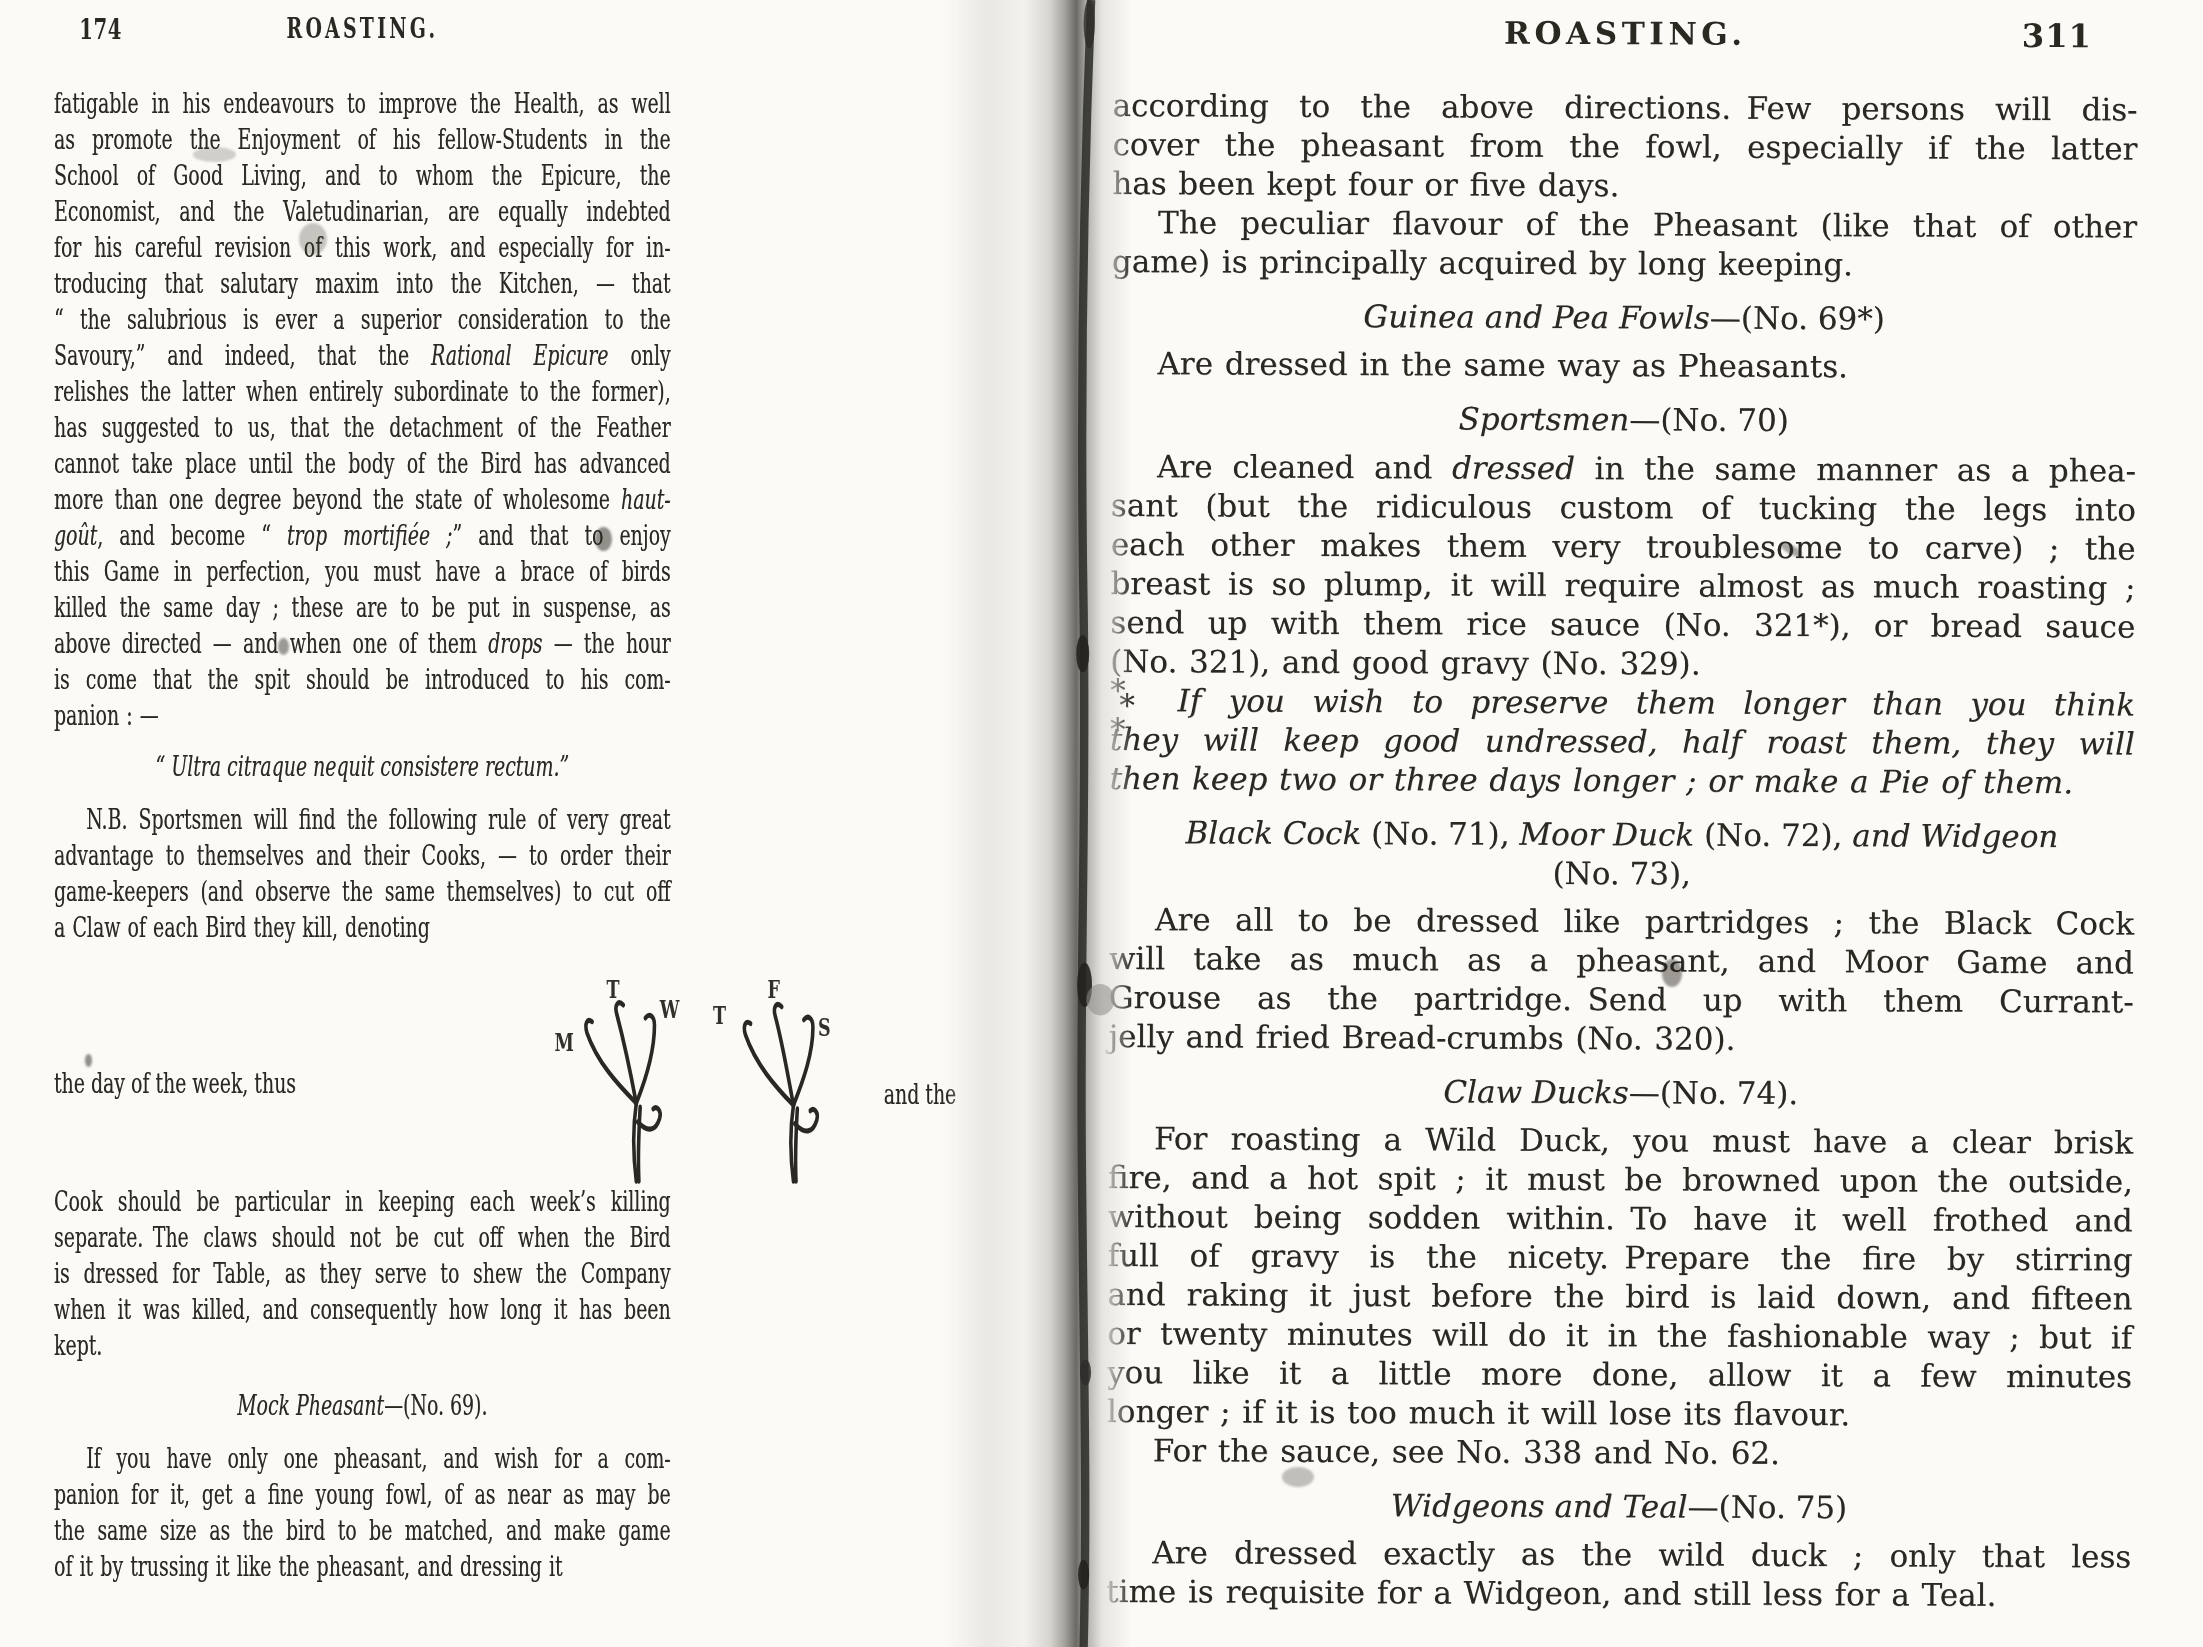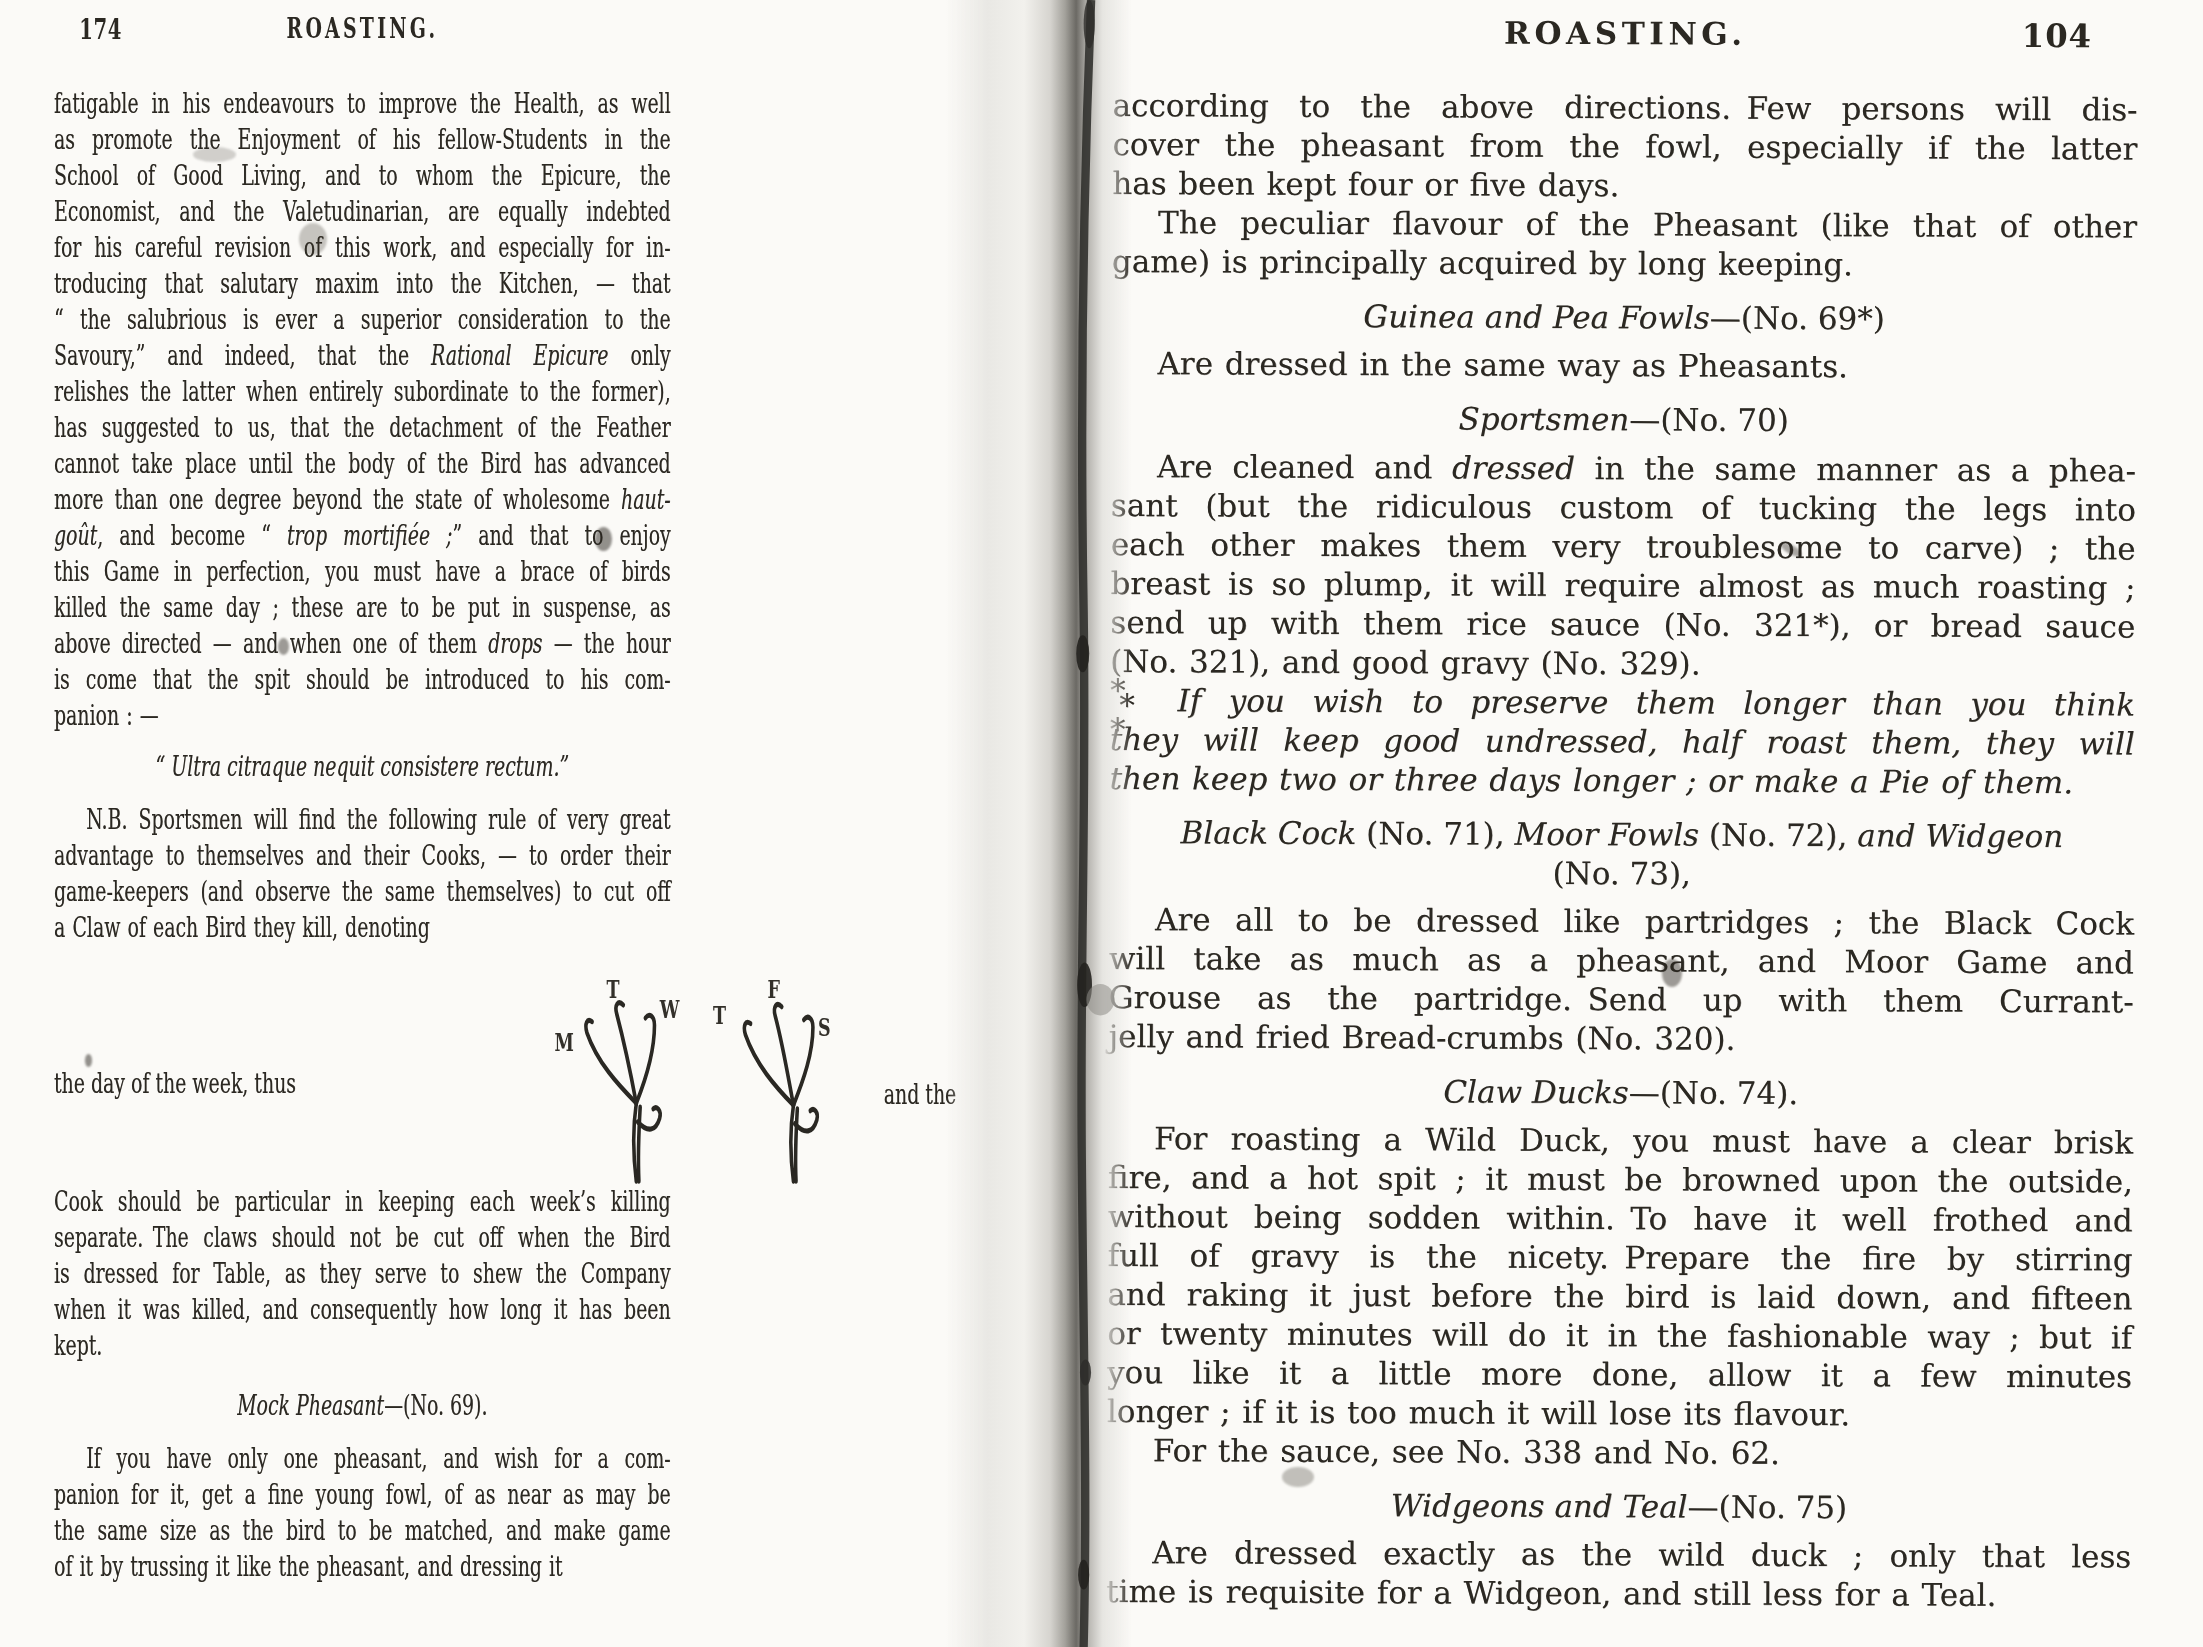--- a/index.html
+++ b/index.html
@@ -160,21 +160,21 @@
         <div class="line">panion for it, get a fine young fowl, of as near as may be</div>
         <div class="line">the same size as the bird to be matched, and make game</div>
         <div class="line last">of it by trussing it like the pheasant, and dressing it</div>
       </div>
     </div>
 </div>
 
 <div class="page page-right">
   <div class="page-header">
     <span class="runhead">ROASTING.</span>
-    <span class="pagenum">104</span>
+    <span class="pagenum">311</span>
   </div>
   <div class="content" id="right-col">
       <div class="para">
         <div class="line">according to the above directions. Few persons will dis-</div>
         <div class="line">cover the pheasant from the fowl, especially if the latter</div>
         <div class="line last">has been kept four or five days.</div>
       </div>
       <div class="para">
         <div class="line indent">The peculiar flavour of the Pheasant (like that of other</div>
         <div class="line last">game) is principally acquired by long keeping.</div>
@@ -195,21 +195,21 @@
         <div class="line">breast is so plump, it will require almost as much roasting ;</div>
         <div class="line">send up with them rice sauce (No. 321*), or bread sauce</div>
         <div class="line last">(No. 321), and good gravy (No. 329).</div>
       </div>
       <div class="para italic">
         <div class="line"><span class="ast"><b>* *</b><i>*</i></span> If you wish to preserve them longer than you think</div>
         <div class="line">they will keep good undressed, half roast them, they will</div>
         <div class="line last">then keep two or three days longer ; or make a Pie of them.</div>
       </div>
       <div class="heading">
-        <div><i>Black Cock</i> (No. 71), <i>Moor Fowls</i> (No. 72), <i>and Widgeon</i></div>
+        <div><i>Black Cock</i> (No. 71), <i>Moor Duck</i> (No. 72), <i>and Widgeon</i></div>
         <div>(No. 73),</div>
       </div>
       <div class="para">
         <div class="line indent">Are all to be dressed like partridges ; the Black Cock</div>
         <div class="line">will take as much as a pheasant, and Moor Game and</div>
         <div class="line">Grouse as the partridge. Send up with them Currant-</div>
         <div class="line last">jelly and fried Bread-crumbs (No. 320).</div>
       </div>
       <div class="heading">
         <div><i>Claw Ducks</i>—(No. 74).</div>

